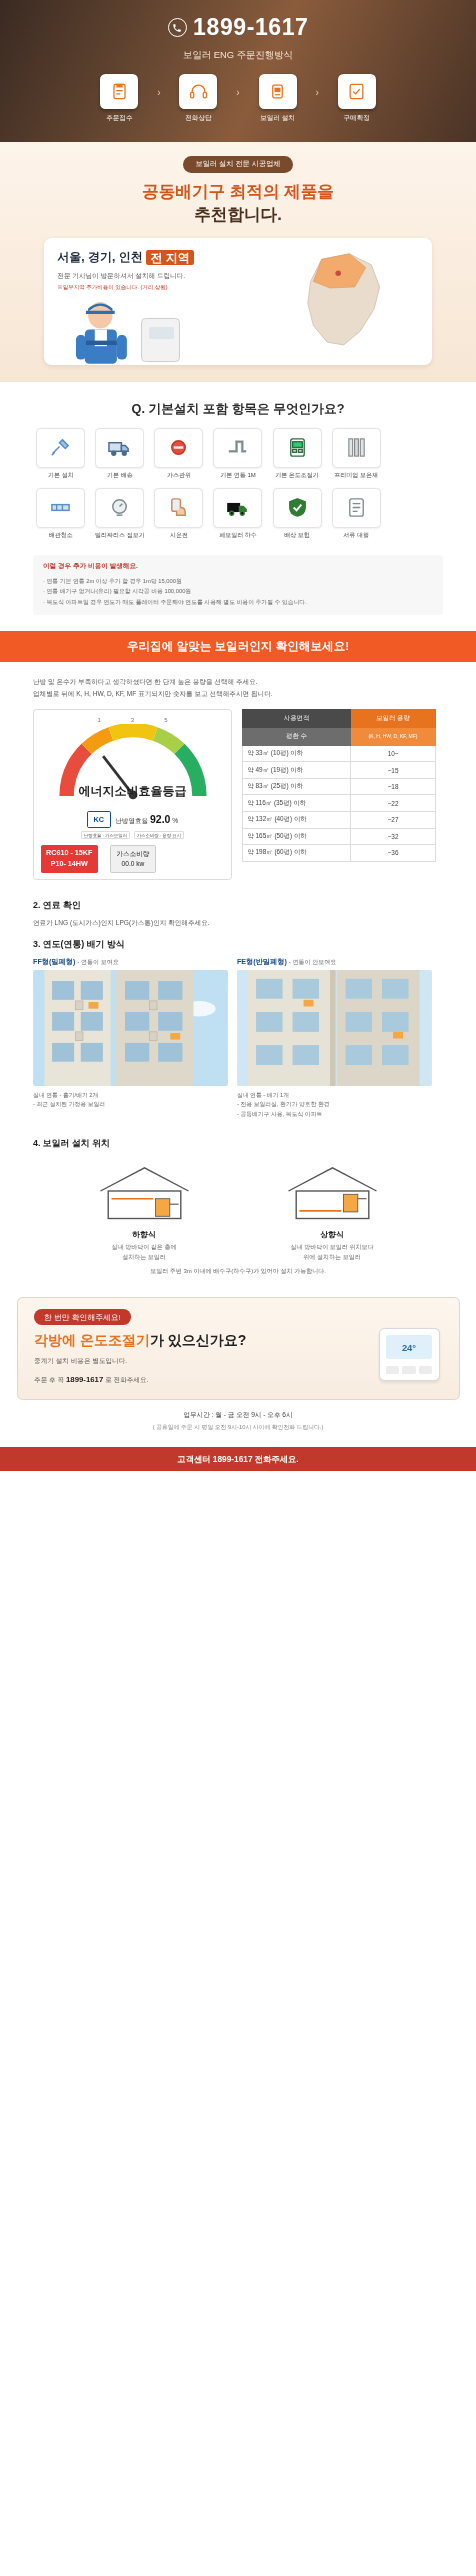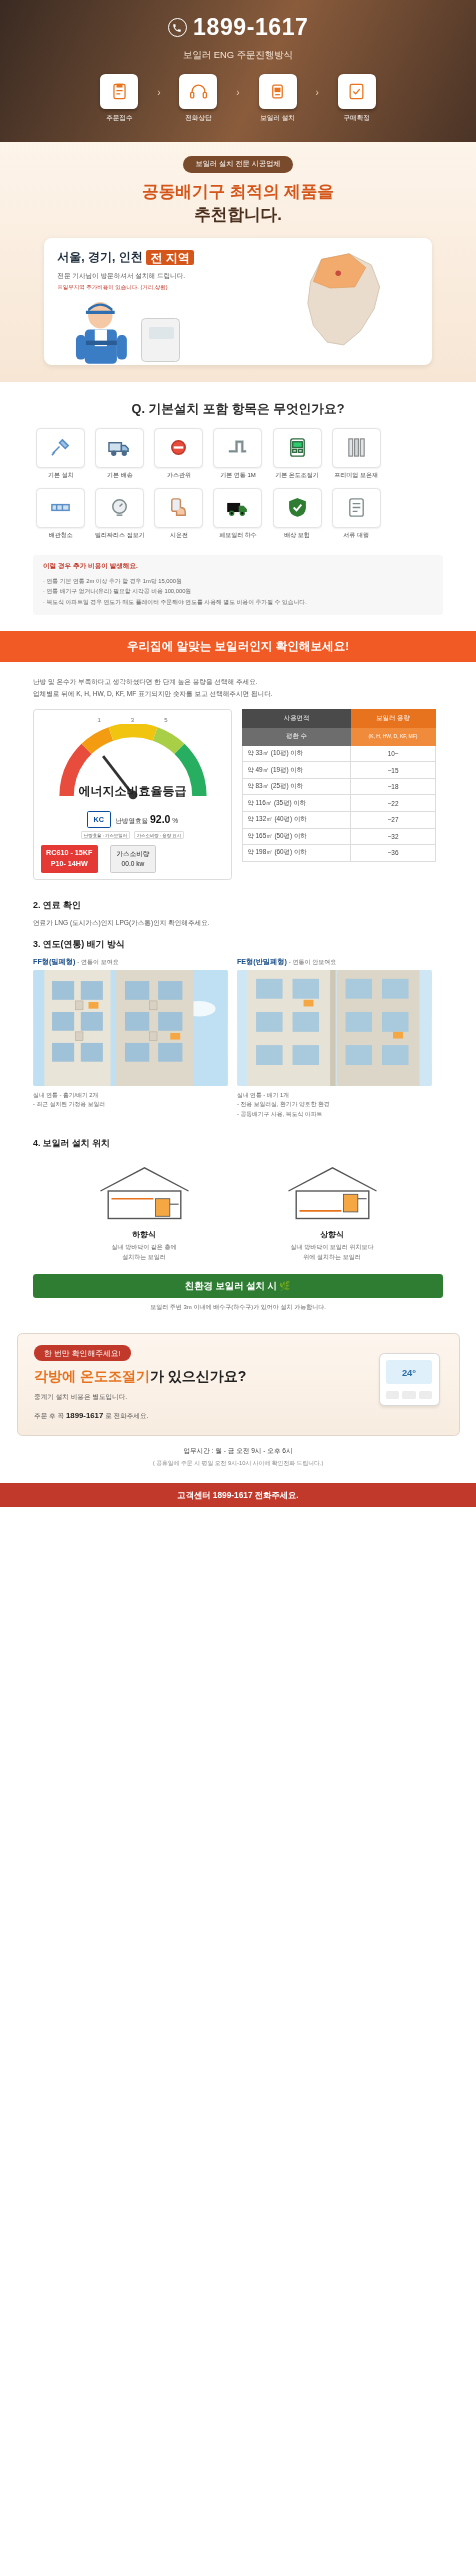--- a/index.html
+++ b/index.html
@@ -190,21 +190,21 @@
   }
   .cta .tagpill {
     display: inline-block; background: #c0392b; color: #fff; font-size: 7.8px;
     padding: 2.8px 10px; border-radius: 7.8px; margin-bottom: 6.6px;
   }
   .cta h2 { font-size: 14px; color: #222; font-weight: bold; }
   .cta h2 .hl { color: #e8731f; }
   .cta p { font-size: 6.6px; color: #555; margin-top: 5.5px; line-height: 1.9; }
   .cta p b { color: #222; font-size: 7.8px; }
   .thermo {
-    position: absolute; right: 19px; top: 19px; width: 61px; height: 53px;
+    position: absolute; right: 19px; top: 30px; width: 61px; height: 53px;
     background: #fff; border: 1.1px solid #d8d8d8; border-radius: 5.5px;
     box-shadow: 0 1.1px 2.8px rgba(0,0,0,.08);
   }
   .thermo .scr {
     position: absolute; left: 6.6px; top: 6.6px; right: 6.6px; height: 24px;
     background: #dff0fa; border-radius: 2.8px; display:flex; align-items:center; justify-content:center;
     color:#2b6ca3; font-size: 9.4px; font-weight: bold;
   }
   .thermo .btns { position:absolute; left:6.6px; bottom:5.5px; right:6.6px; display:flex; gap:3.3px;}
   .thermo .btns i { flex:1; height: 7.8px; background:#ececec; border-radius:1.7px; display:block;}
@@ -648,24 +648,20 @@
           <rect x="120" y="66" width="26" height="32" fill="#f4a742" stroke="#555" stroke-width="1.5"></rect>
           <path d="M40 96 h76" stroke="#e8731f" stroke-width="3"></path>
           <path d="M146 74 h16" stroke="#555" stroke-width="2"></path>
         </svg>
         <div class="pos-title">상향식</div>
         <div class="pos-desc" style="white-space:pre-line">실내 방바닥이 보일러 위치보다
 위에 설치하는 보일러</div>
       </div>
     </div>
 
-    <div class="eco-bar">
-      <span>친환경 보일러 설치 시</span>
-      <span>🌿</span>
-    </div>
     <div class="eco-note">보일러 주변 3m 이내에 배수구(하수구)가 있어야 설치 가능합니다.</div>
   </div>
 
   <div class="cta">
     <div class="tagpill">한 번만 확인해주세요!</div>
     <h2>
       <span class="hl">각방에 온도조절기</span><span>가 있으신가요?</span>
     </h2>
     <p>중계기 설치 비용은 별도입니다.</p>
     <p>

